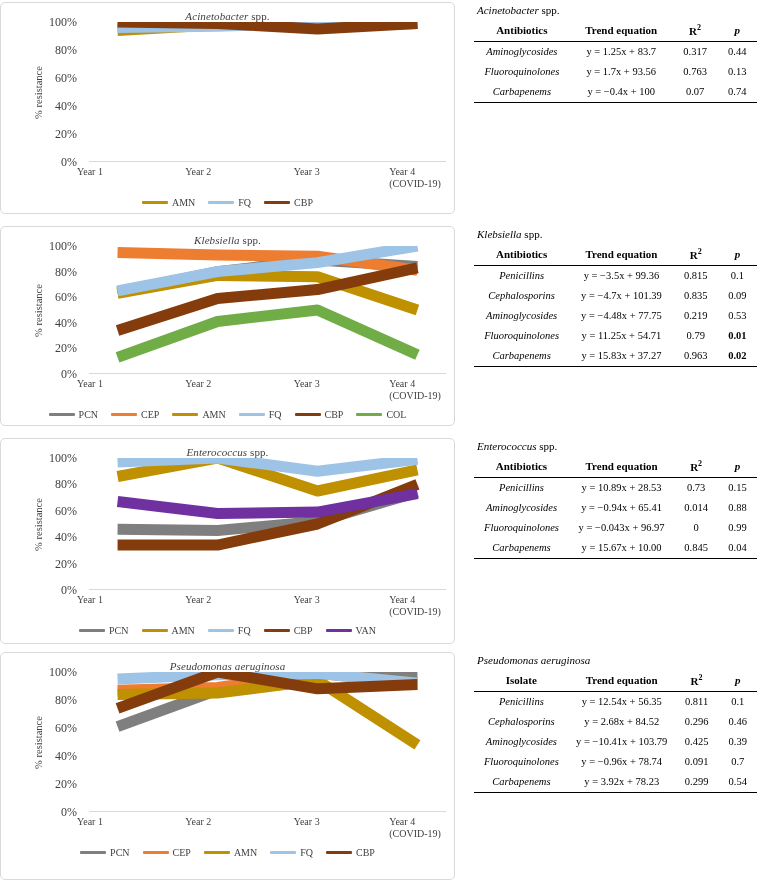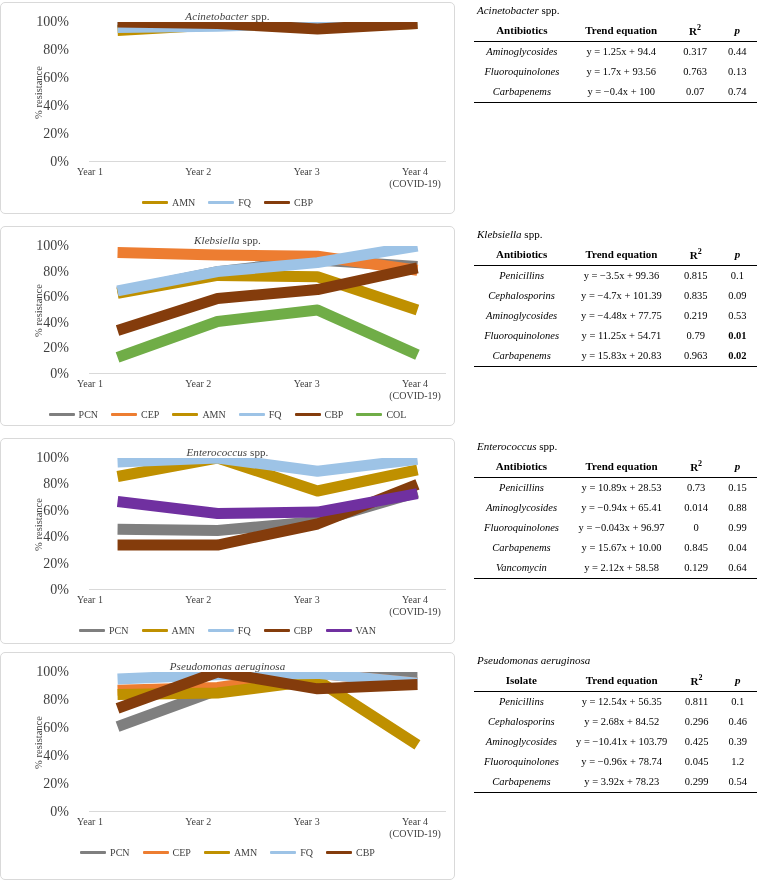--- a/index.html
+++ b/index.html
@@ -73,23 +73,23 @@
   }
   .yticks {
     position: absolute;
     left: 14px;
     top: 0;
     width: 40px;
     height: 100%;
   }
   .ytick {
     position: absolute;
-    right: 16px;
+    right: 8px;
     transform: translateY(-50%);
-    font-size: 14px;
+    font-size: 12px;
     color: #3f3f3f;
     text-align: right;
     width: 100%;
   }
   .svg-holder {
     position: absolute;
     left: 58px;
     top: 0;
     right: 8px;
     bottom: 0;
@@ -98,21 +98,21 @@
 
   .xaxis {
     position: relative;
     margin-left: 58px;
     margin-right: 8px;
     height: 34px;
   }
   .xtick {
     position: absolute;
     transform: translateX(-50%);
-    text-align: center;
+    text-align: left;
     font-size: 10px;
     color: #3f3f3f;
     line-height: 12px;
     top: 4px;
     white-space: nowrap;
   }
 
   .legend {
     display: flex;
     justify-content: center;
@@ -243,21 +243,21 @@
             <tr class="head-row">
               <th class="col-name">Antibiotics</th>
               <th class="col-eq">Trend equation</th>
               <th class="col-r2">R<span class="sup">2</span></th>
               <th class="col-p pcol">p</th>
             </tr>
           </thead>
           <tbody>
             <tr>
               <td class="rowlabel">Aminoglycosides</td>
-              <td>y = 1.25x + 94.4</td>
+              <td>y = 1.25x + 83.7</td>
               <td>0.317</td>
               <td class="pval">0.44</td>
             </tr>
             <tr>
               <td class="rowlabel">Fluoroquinolones</td>
               <td>y = 1.7x + 93.56</td>
               <td>0.763</td>
               <td class="pval">0.13</td>
             </tr>
             <tr>
@@ -361,21 +361,21 @@
               <td class="pval">0.53</td>
             </tr>
             <tr>
               <td class="rowlabel">Fluoroquinolones</td>
               <td>y = 11.25x + 54.71</td>
               <td>0.79</td>
               <td class="pval sig">0.01</td>
             </tr>
             <tr>
               <td class="rowlabel">Carbapenems</td>
-              <td>y = 15.83x + 20.83</td>
+              <td>y = 15.83x + 37.27</td>
               <td>0.963</td>
               <td class="pval sig">0.02</td>
             </tr>
           </tbody>
         </table>
       </div>
     </div>
     <div class="row" style="top: 438px;">
       <div class="chart-panel" style="height: 206px;">
         <div class="chart-title"><i>Enterococcus</i> spp.</div>
@@ -460,26 +460,20 @@
               <td>y = −0.043x + 96.97</td>
               <td>0</td>
               <td class="pval">0.99</td>
             </tr>
             <tr>
               <td class="rowlabel">Carbapenems</td>
               <td>y = 15.67x + 10.00</td>
               <td>0.845</td>
               <td class="pval">0.04</td>
             </tr>
-            <tr>
-              <td class="rowlabel">Vancomycin</td>
-              <td>y = 2.12x + 58.58</td>
-              <td>0.129</td>
-              <td class="pval">0.64</td>
-            </tr>
           </tbody>
         </table>
       </div>
     </div>
     <div class="row" style="top: 652px;">
       <div class="chart-panel" style="height: 228px;">
         <div class="chart-title"><i>Pseudomonas aeruginosa</i></div>
         <div class="plot-wrap" style="height: 140px;">
           <div class="ylabel">
             <span>% resistance</span>
@@ -558,22 +552,22 @@
             </tr>
             <tr>
               <td class="rowlabel">Aminoglycosides</td>
               <td>y = −10.41x + 103.79</td>
               <td>0.425</td>
               <td class="pval">0.39</td>
             </tr>
             <tr>
               <td class="rowlabel">Fluoroquinolones</td>
               <td>y = −0.96x + 78.74</td>
-              <td>0.045</td>
-              <td class="pval">1.2</td>
+              <td>0.091</td>
+              <td class="pval">0.7</td>
             </tr>
             <tr>
               <td class="rowlabel">Carbapenems</td>
               <td>y = 3.92x + 78.23</td>
               <td>0.299</td>
               <td class="pval">0.54</td>
             </tr>
           </tbody>
         </table>
       </div>

